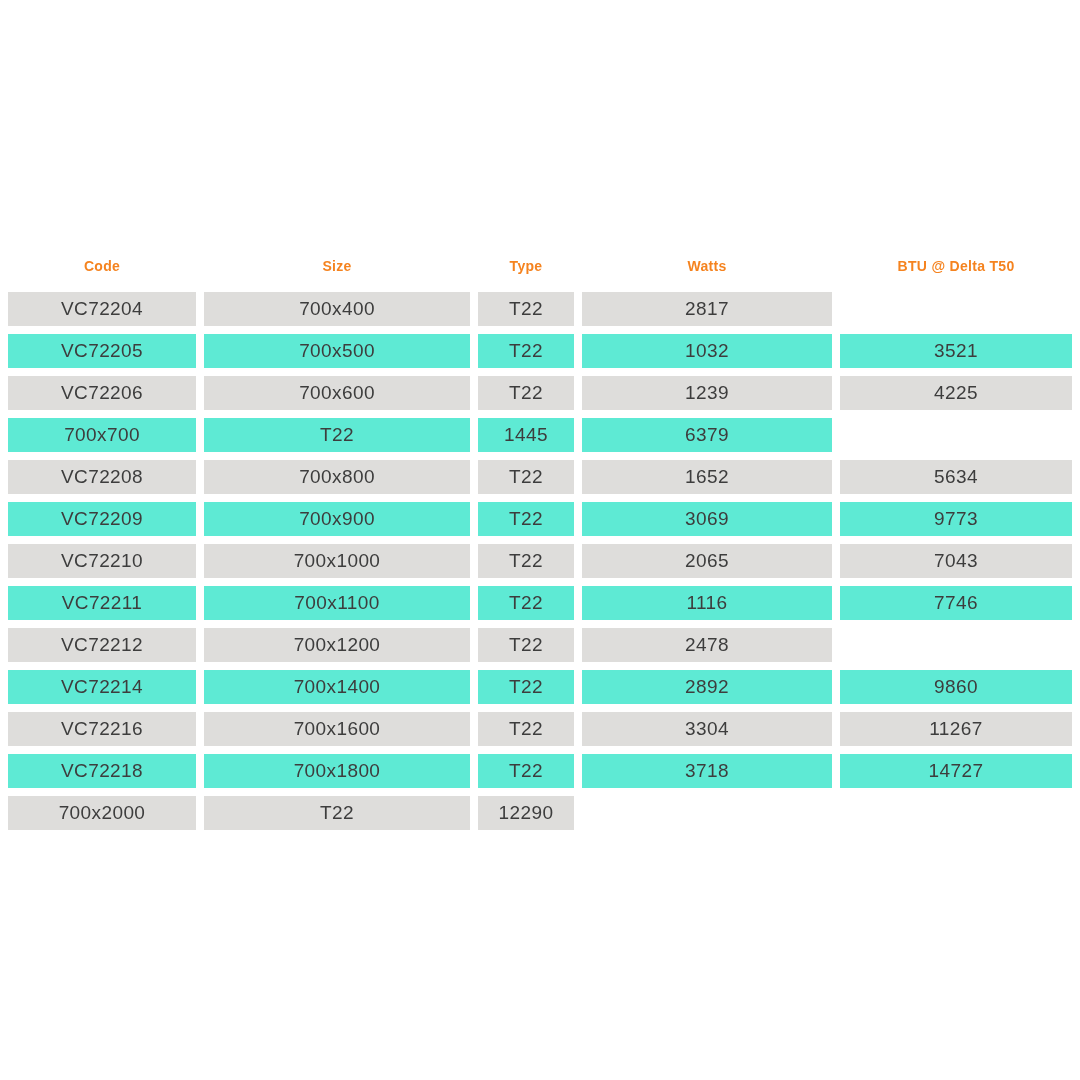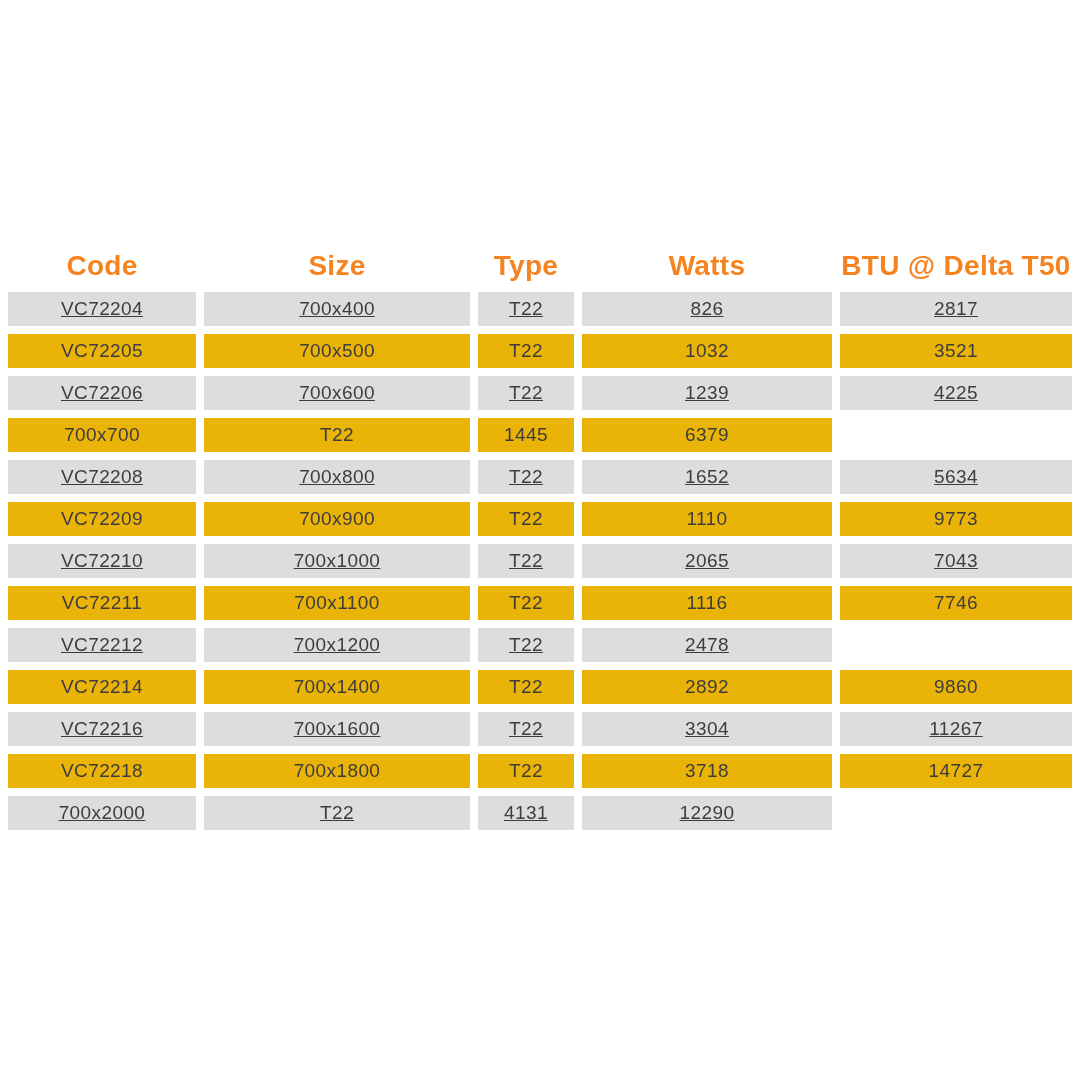--- a/index.html
+++ b/index.html
@@ -24,54 +24,53 @@
     display: grid;
     grid-template-columns: 188px 266px 96px 250px 232px;
     column-gap: 8px;
   }
   .hcell {
     height: 36px;
     display: flex;
     align-items: center;
     justify-content: center;
     font-weight: bold;
-    font-size: 28px;
+    font-size: 14px;
     letter-spacing: 0.3px;
     color: #F5831F;
     background: transparent;
   }
   .cell {
     height: 34px;
     display: flex;
     align-items: center;
     justify-content: center;
     font-size: 19px;
     letter-spacing: 0.4px;
     color: #3D3D3D;
   }
-  .trow.dark  .cell { background: #DEDDDB; text-decoration: underline; }
-  .trow.light .cell { background: #eab308; }
+  .trow.dark  .cell { background: #DEDDDB; }
+  .trow.light .cell { background: #5eead4; }
 </style>
 </head>
 <body>
 
 <div class="spec-table">
   <div class="trow">
     <div class="hcell">Code</div>
     <div class="hcell">Size</div>
     <div class="hcell">Type</div>
     <div class="hcell">Watts</div>
     <div class="hcell">BTU @ Delta T50</div>
   </div>
   <div style="display:contents">
   <div class="trow dark">
     <div class="cell">VC72204</div>
     <div class="cell">700x400</div>
     <div class="cell">T22</div>
-    <div class="cell">826</div>
     <div class="cell">2817</div>
   </div>
 
   <div class="trow light">
     <div class="cell">VC72205</div>
     <div class="cell">700x500</div>
     <div class="cell">T22</div>
     <div class="cell">1032</div>
     <div class="cell">3521</div>
   </div>
@@ -96,21 +95,21 @@
     <div class="cell">700x800</div>
     <div class="cell">T22</div>
     <div class="cell">1652</div>
     <div class="cell">5634</div>
   </div>
 
   <div class="trow light">
     <div class="cell">VC72209</div>
     <div class="cell">700x900</div>
     <div class="cell">T22</div>
-    <div class="cell">1110</div>
+    <div class="cell">3069</div>
     <div class="cell">9773</div>
   </div>
 
   <div class="trow dark">
     <div class="cell">VC72210</div>
     <div class="cell">700x1000</div>
     <div class="cell">T22</div>
     <div class="cell">2065</div>
     <div class="cell">7043</div>
   </div>
@@ -150,17 +149,16 @@
     <div class="cell">VC72218</div>
     <div class="cell">700x1800</div>
     <div class="cell">T22</div>
     <div class="cell">3718</div>
     <div class="cell">14727</div>
   </div>
 
   <div class="trow dark">
     <div class="cell">700x2000</div>
     <div class="cell">T22</div>
-    <div class="cell">4131</div>
     <div class="cell">12290</div>
   </div>
 </div>
 </div>
 
 </body></html>

